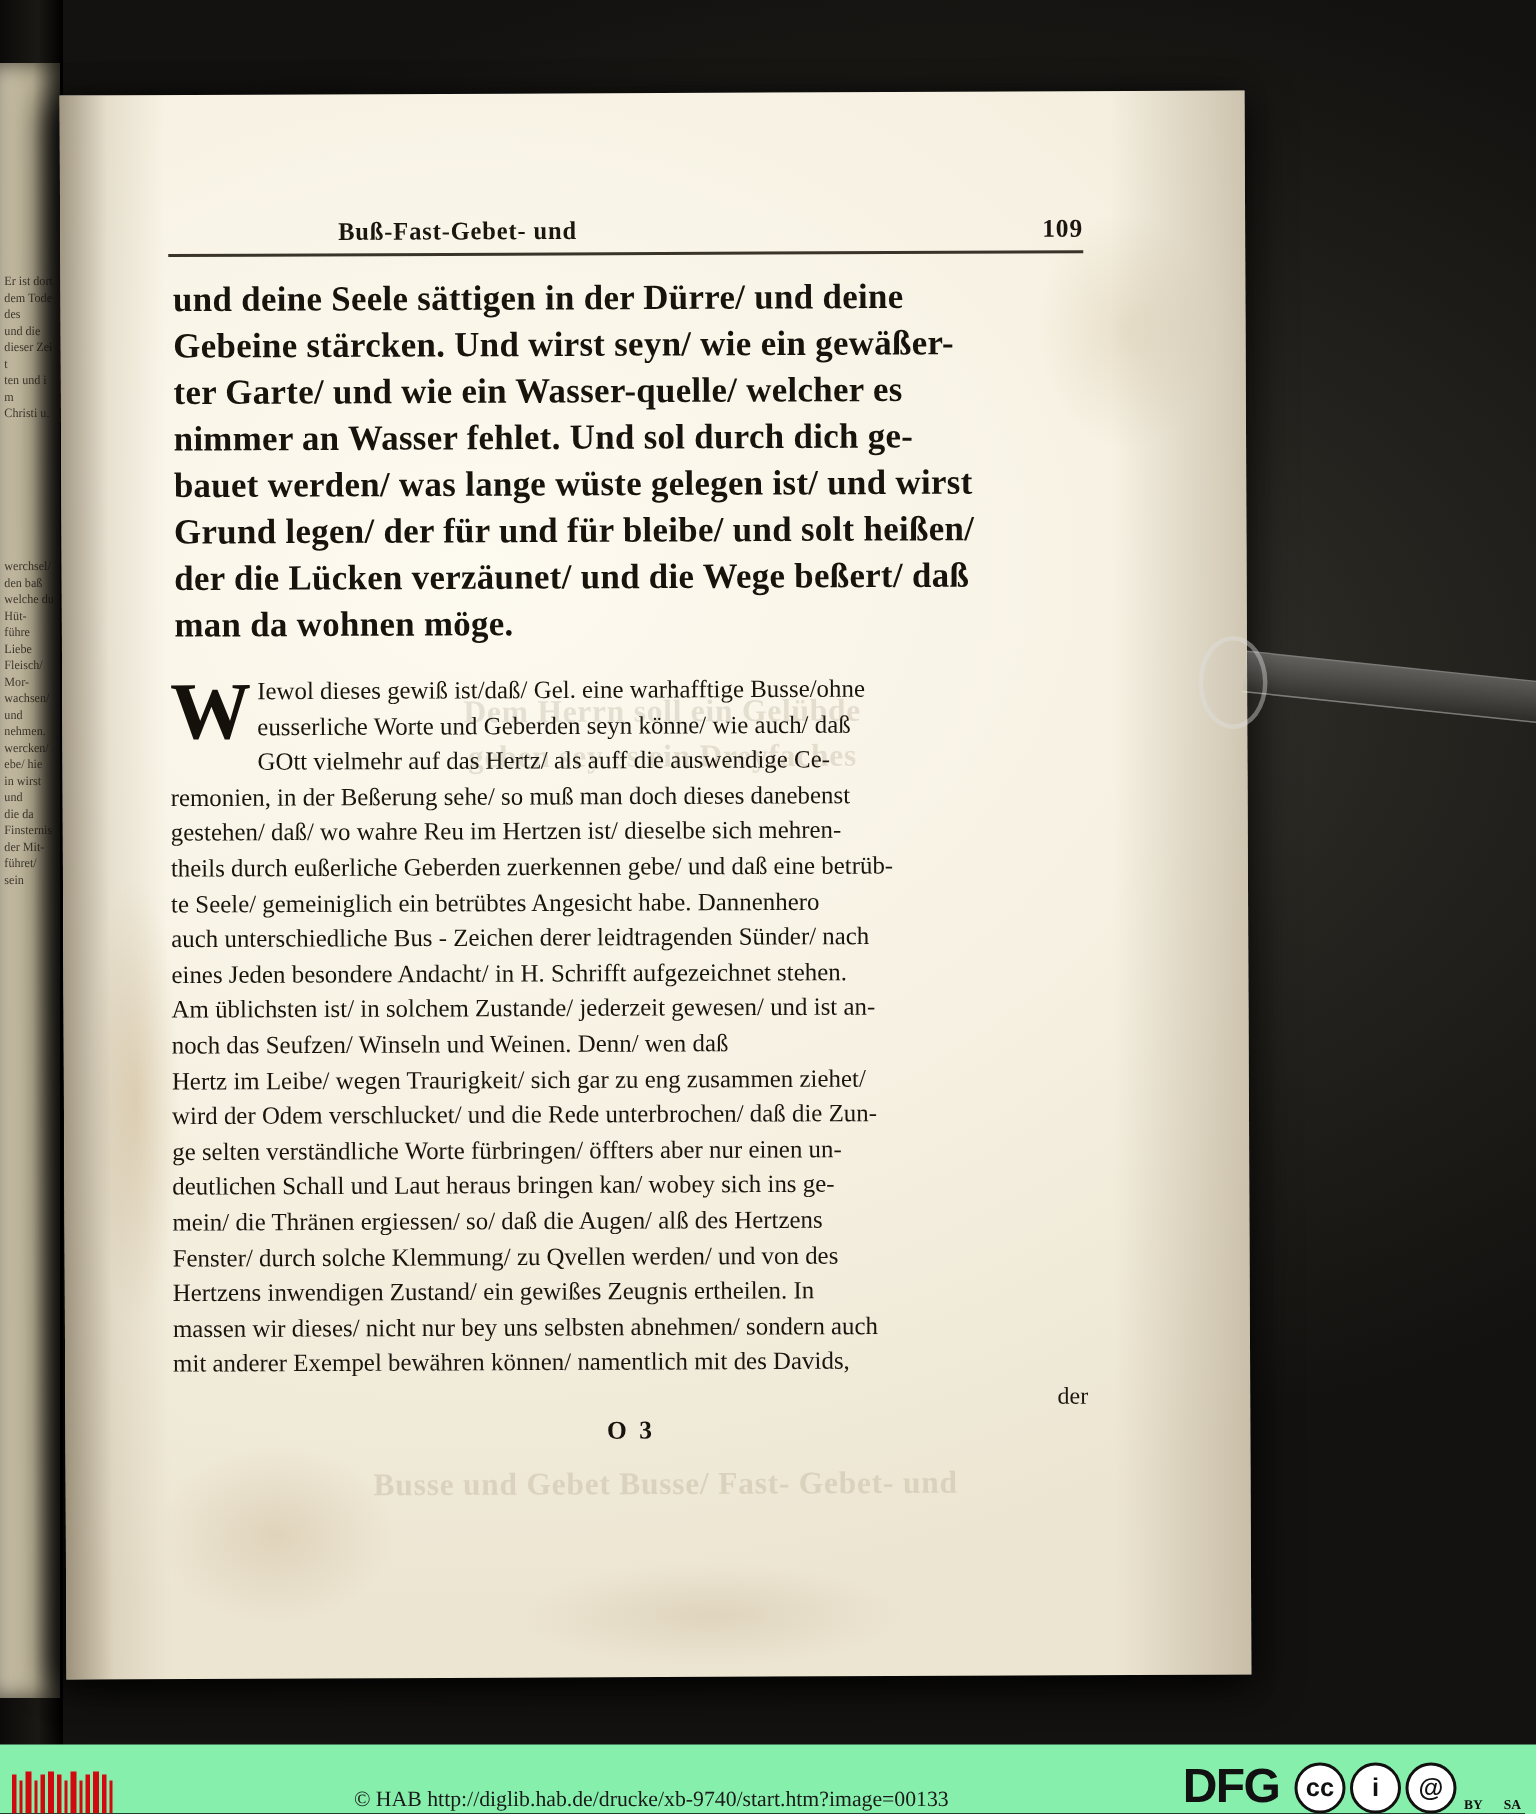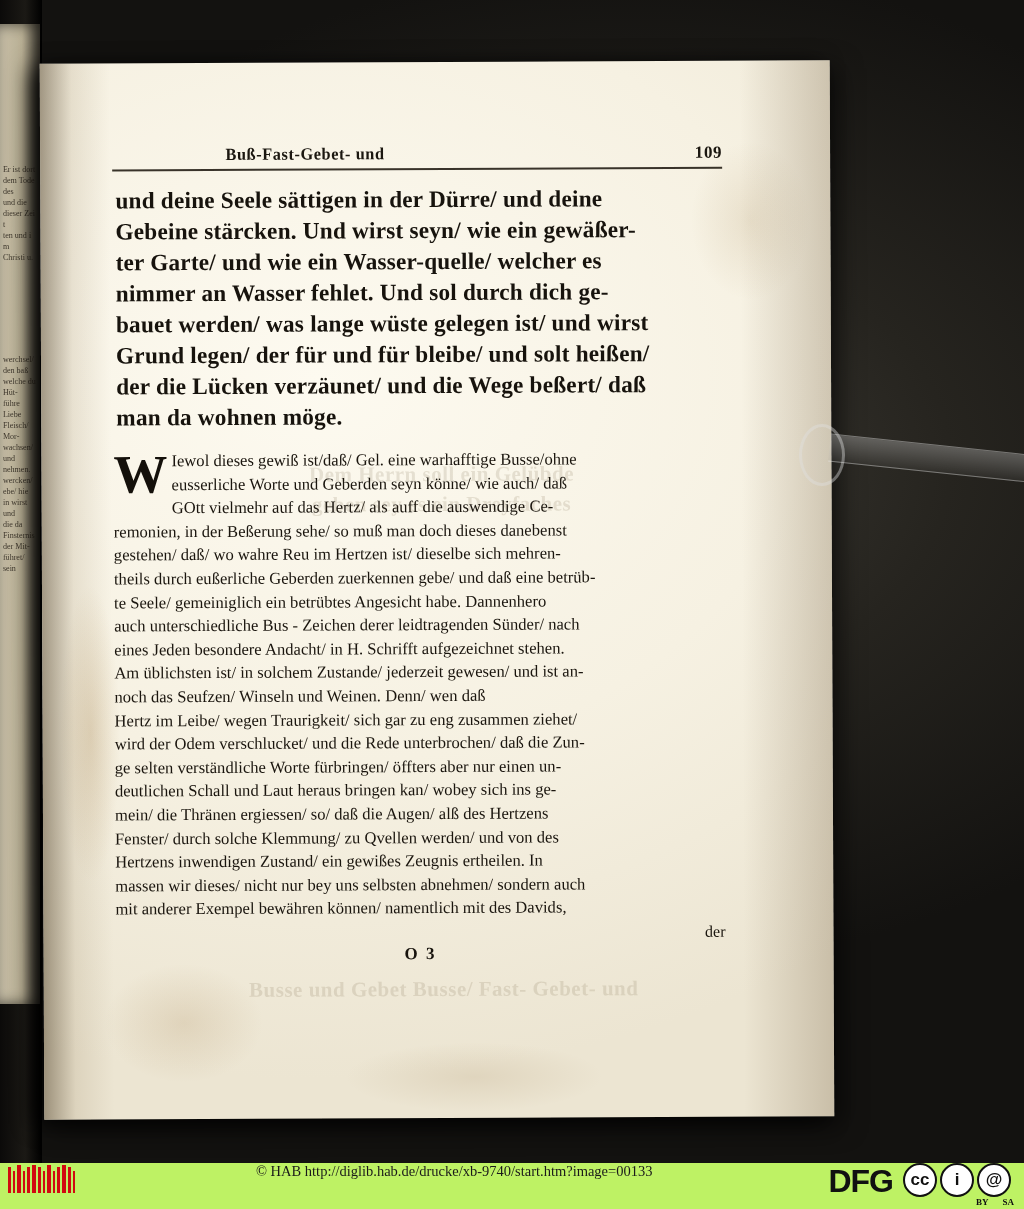--- a/index.html
+++ b/index.html
@@ -29,22 +29,22 @@
 
   
   .gutter {
     position: absolute;
     left: 0; top: 0;
     width: 42px; height: 1163px;
     background: linear-gradient(90deg, #0b0a09 0%, #1b1915 60%, #000 100%);
   }
   .left-page {
     position: absolute;
-    left: 0; top: 24px;
-    width: 40px; height: 980px;
+    left: 0; top: 42px;
+    width: 40px; height: 1090px;
     background: linear-gradient(90deg, #d8cfb6 0%, #c7bda0 55%, #6e6858 100%);
     opacity: .92;
     box-shadow: inset -6px 0 14px rgba(0,0,0,.65);
     overflow: hidden;
   }
   .left-page .snip {
     position: absolute;
     left: 2px;
     width: 36px;
     font-size: 8.5px;
@@ -214,23 +214,23 @@
     background: rgba(200,200,200,.06);
   }
 
   
   .footer {
     position: absolute;
     left: 0;
     bottom: 0;
     width: 1024px;
     height: 46px;
-    background: #bef264;
+    background: #86efac;
     display: flex;
-    align-items: flex-start;
+    align-items: flex-end;
   }
   .barcode {
     width: 72px;
     height: 30px;
     margin-left: 8px;
     display: flex;
     align-items: flex-end;
     gap: 2px;
   }
   .barcode i {
@@ -278,21 +278,21 @@
     display: flex;
     gap: 14px;
     font-family: Liberation Serif, serif;
     font-size: 9px;
     font-weight: bold;
     color: #111;
     margin-left: 2px;
     align-self: flex-end;
     padding-bottom: 1px;
   }
-  .cc-wrap { display: flex; flex-direction: column; }
+  .cc-wrap { display: flex; flex-direction: row; }
   .cc-row { display: flex; align-items: center; }
 </style>
 </head>
 <body>
 
 <div class="scan-area">
 
   <div class="gutter"></div>
 
   <div class="left-page">

